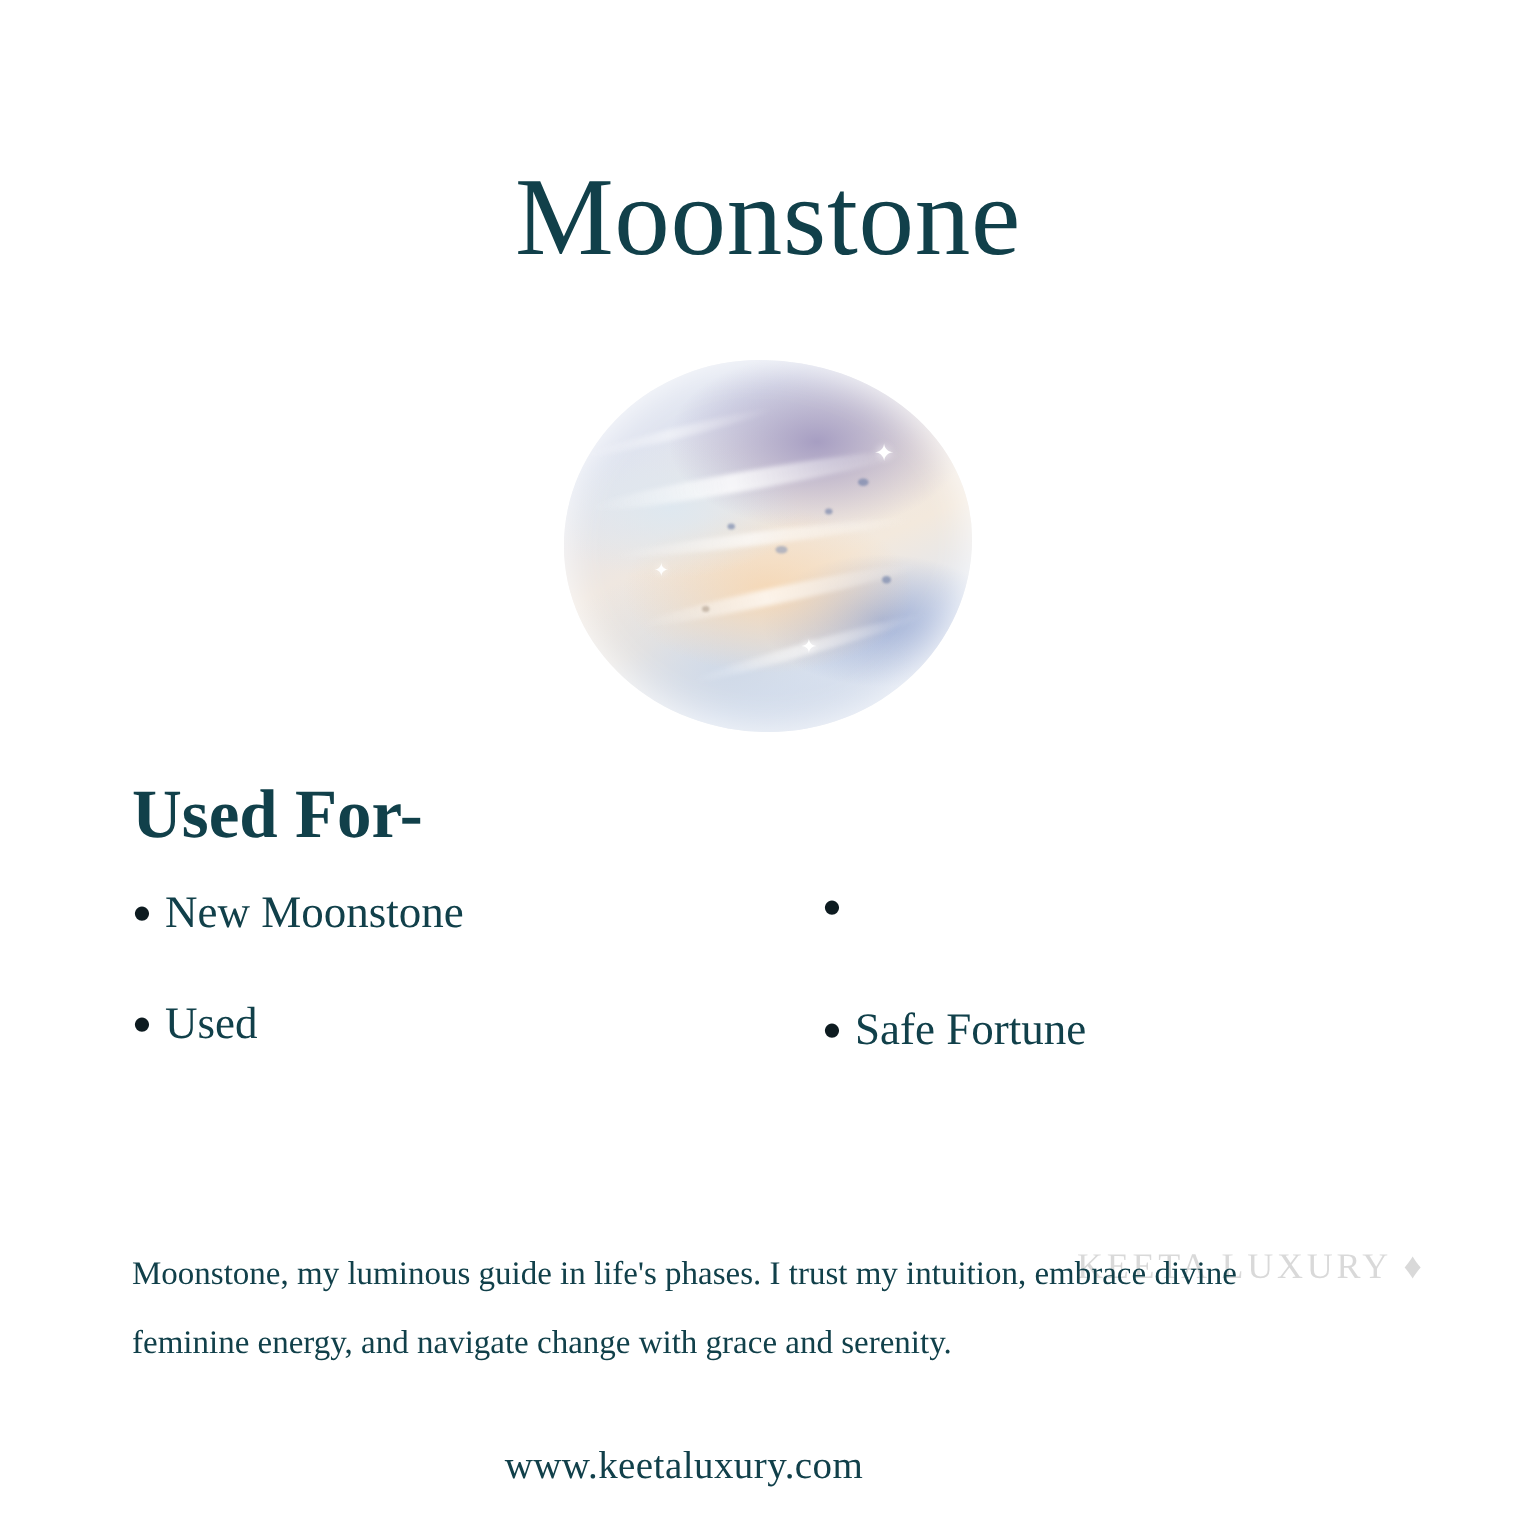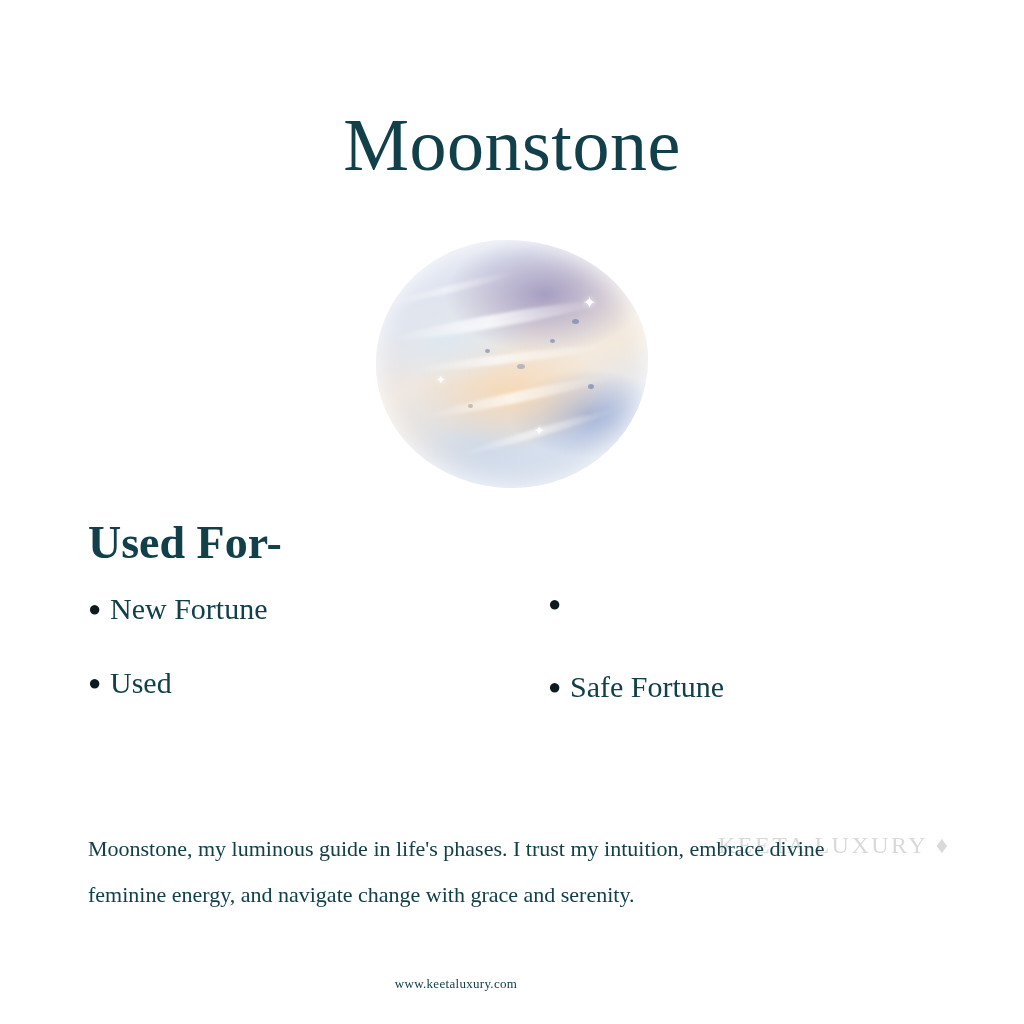--- a/index.html
+++ b/index.html
@@ -154,21 +154,21 @@
     font-family: "Liberation Serif", serif;
   }
 
   
   .footer {
     position: absolute;
     bottom: 32px;
     left: 0;
     width: 912px;
     text-align: center;
-    font-size: 13px;
+    font-size: 26px;
     color: #11404a;
     letter-spacing: 0.3px;
   }
 </style>
 </head>
 <body>
 
 <div class="page">
 
   <div class="title">Moonstone</div>
@@ -190,21 +190,21 @@
       <div class="sparkle sp2">✦</div>
       <div class="sparkle sp3">✦</div>
     </div>
   </div>
 
   <div class="sec-head" id="used-head">Used For-</div>
 
   <div class="uses">
     <div class="use-item col1">
       <span class="dot">●</span>
-      <span class="txt">New Fortune</span>
+      <span class="txt">New Moonstone</span>
     </div>
     <div class="use-item col2">
       <span class="dot">●</span>
     </div>
     <div class="use-item col1">
       <span class="dot">●</span>
       <span class="txt">Used</span>
     </div>
     <div class="use-item col2">
       <span class="dot">●</span>

